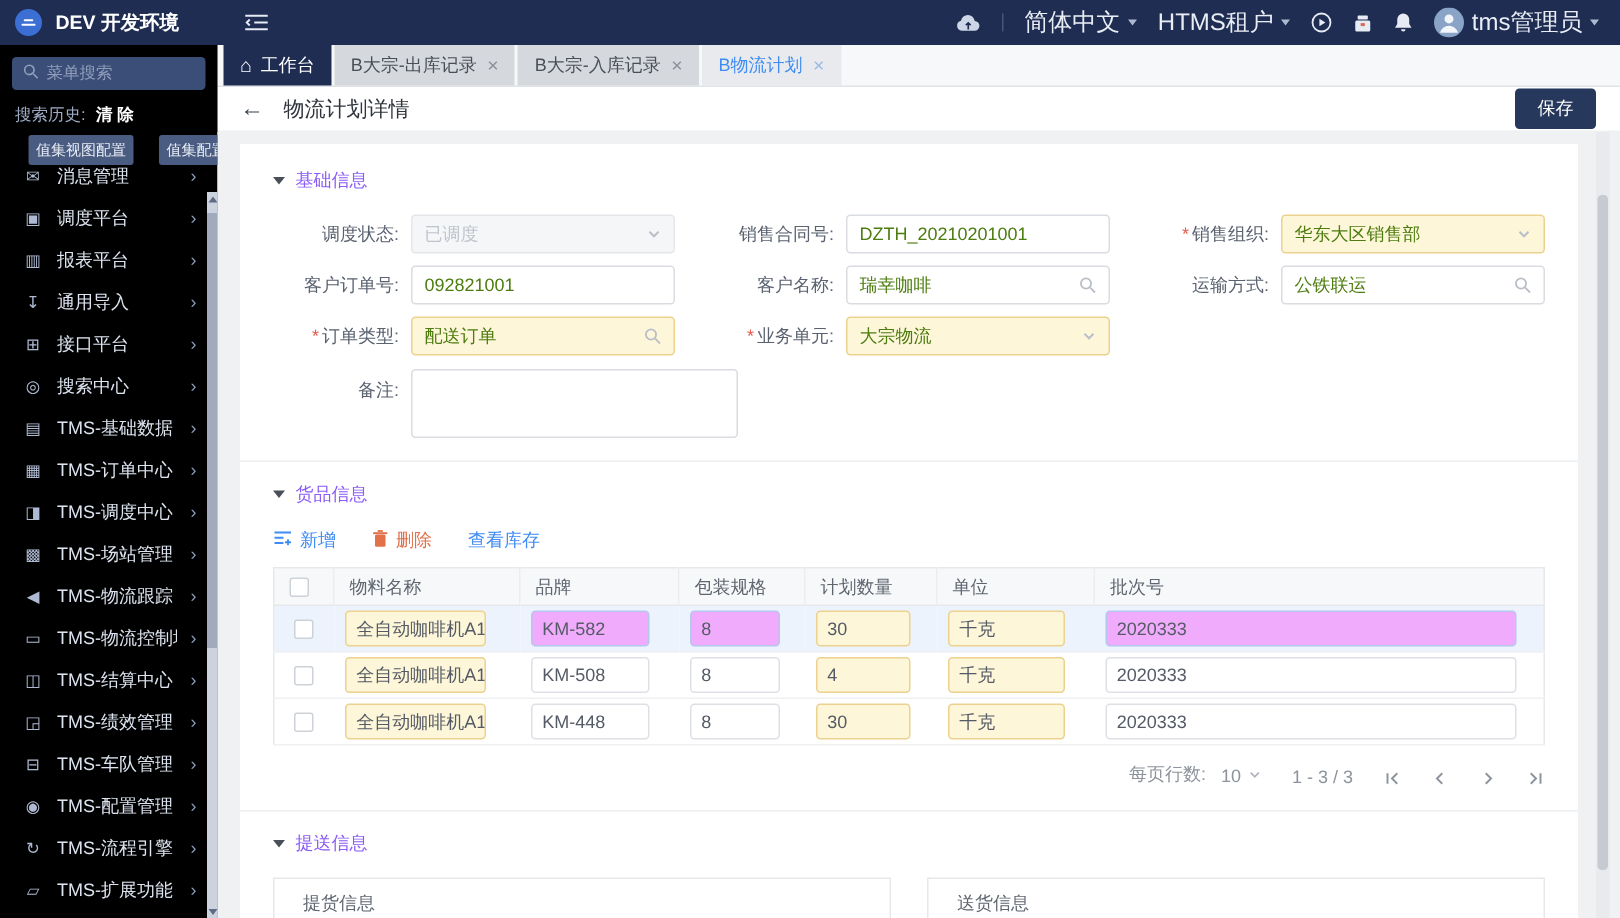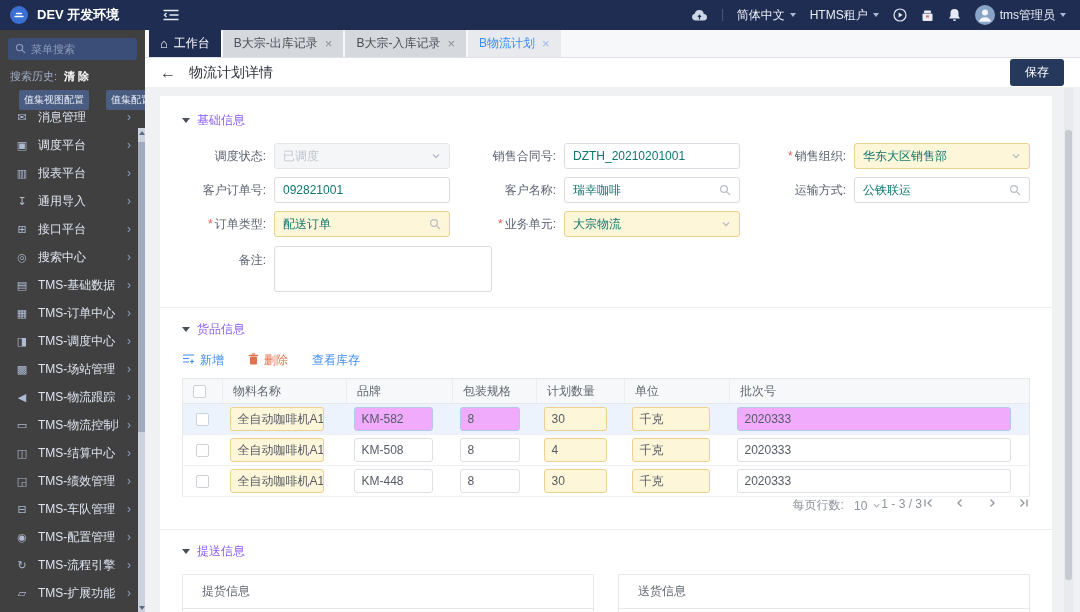--- a/index.html
+++ b/index.html
@@ -6,31 +6,31 @@
   html,body { width:1080px; height:612px; overflow:hidden; }
   body { font-family:"Liberation Sans","DejaVu Sans",sans-serif; }
   .app { width:1080px; height:612px; display:flex; flex-direction:column; overflow:hidden; background:#f0f1f3; }
 
   
   .topbar { height:30px; flex:0 0 30px; background:#1f2d52; display:flex; align-items:center; justify-content:space-between; padding:0 14px 0 10px; color:#e9edf5; }
   .tb-left { display:flex; align-items:center; }
   .logo { display:flex; margin-right:9px; }
   .logo-text { font-size:13px; font-weight:bold; color:#fff; white-space:nowrap; }
   .menu-fold { margin-left:44px; display:flex; cursor:pointer; }
-  .tb-right { display:flex; align-items:center; gap:14px; font-size:12px; }
+  .tb-right { display:flex; align-items:center; gap:14px; font-size:16px; }
   .tb-item { display:flex; align-items:center; gap:5px; cursor:pointer; white-space:nowrap; }
   .tb-divider { width:1px; height:12px; background:#47547c; }
   .caret { width:0; height:0; border-left:3.5px solid transparent; border-right:3.5px solid transparent; border-top:4px solid #aeb9d1; }
   .avatar { display:flex; }
 
   
   .body-row { flex:1; display:flex; min-height:0; }
 
   
-  .sidebar { width:145px; flex:0 0 145px; background:#404040; position:relative; overflow:hidden; }
+  .sidebar { width:145px; flex:0 0 145px; background:#000000; position:relative; overflow:hidden; }
   .search-box { margin:8px 8px 0 8px; height:22px; background:#3a4e78; border-radius:3px; display:flex; align-items:center; padding:0 7px; gap:5px; }
   .search-box input { background:transparent; border:none; outline:none; color:#c3cde2; font-size:11px; width:100%; }
   .search-box input::placeholder { color:#8f9dba; }
   .history-row { margin:9px 10px 0 10px; font-size:11px; color:#9facc6; display:flex; align-items:center; }
   .clear-btn { color:#ffffff; font-weight:bold; margin-left:7px; cursor:pointer; }
   .quick-buttons { position:relative; z-index:2; margin:6px 6px 0 6px; display:flex; gap:4px; }
   .qbtn { background:#4a5c82; color:#e8edf5; font-size:10px; padding:3px 5px; border-radius:2px; border:none; white-space:nowrap; cursor:pointer;margin-left:13px; }
   .menu { margin-top:-7px; position:relative; z-index:1; }
   .menu-item { height:28px; display:flex; align-items:center; padding:0 14px 0 15px; gap:9px; font-size:12px; color:#dde4f0; cursor:pointer; white-space:nowrap; }
   .mi-icon { width:14px; font-size:11px; color:#aebad2; text-align:center; flex:0 0 14px; }
@@ -64,21 +64,21 @@
   .v-scroll { position:absolute; top:0; right:7px; width:9px; bottom:0; background:#e8eaed; }
   .v-scroll-thumb { position:absolute; top:42px; left:1px; width:7px; height:450px; background:#c6cad1; border-radius:3px; }
 
   
   .sec-title { display:flex; align-items:center; gap:7px; font-size:12px; color:#8b5cf6; margin-bottom:14px; }
   .sec-tri { width:0; height:0; border-left:4px solid transparent; border-right:4px solid transparent; border-top:5px solid #4a505a; }
   .form-grid { display:grid; grid-template-columns:1fr 1fr 1fr; column-gap:22px; row-gap:8px; }
   .field { display:flex; align-items:center; height:26px; min-width:0; }
   .flabel { flex:0 0 92px; text-align:right; font-size:12px; color:#5a6270; padding-right:8px; white-space:nowrap; }
   .req { color:#e95c4b; margin-right:2px; }
-  .finput { flex:1; height:26px; border:1px solid #d9dce1; border-radius:3px; background:#fff; display:flex; align-items:center; padding:0 8px; font-size:12px; color:#0f766e; min-width:0; cursor:text; }
+  .finput { flex:1; height:26px; border:1px solid #d9dce1; border-radius:3px; background:#fff; display:flex; align-items:center; padding:0 8px; font-size:12px; color:#4d7c0f; min-width:0; cursor:text; }
   .finput.yellow { background:#fdf6d8; border-color:#ecd18f; }
   .finput.disabled { background:#f5f6f8; border-color:#e4e6ea; color:#c0c5cd; }
   .fvalue { flex:1; overflow:hidden; white-space:nowrap; }
   .ficon { display:flex; flex:0 0 auto; }
   .remark-row { display:flex; margin-top:9px; }
   .remark-row .flabel { padding-top:6px; }
   .remark-box { width:218px; height:46px; border:1px solid #d9dce1; border-radius:3px; resize:none; outline:none; font-family:inherit; font-size:12px; padding:4px 6px; color:#525a66; }
 
   .divider { border-top:1px solid #ebedf0; margin:15px -22px 13px -22px; }
 
@@ -92,21 +92,21 @@
   table.goods th + th { border-left:1px solid #ecedf0;margin-top:35px; }
   table.goods td { height:31px; padding:0 7px; border-bottom:1px solid #eef0f2; }
   .grid-row.selected { background:#edf3fd; }
   .cell-check { text-align:center; }
   .checkbox { display:inline-block; width:13px; height:13px; background:#fff; border:1px solid #cdd2d9; border-radius:2px; vertical-align:middle; cursor:pointer; }
   .cell-input { display:flex; align-items:center; height:24px; border:1px solid #dde0e5; border-radius:3px; padding:0 7px; background:#fff; color:#555b66; width:86%; overflow:hidden; white-space:nowrap; cursor:text; }
   .cell-input.yellow { background:#fdf6d8; border-color:#ecd18f; }
   .grid-row.selected .cell-input.plain { background:#f0abfc; border-color:#b4c7ef; }
   .cell-input.batch { width:96%; }
 
-  .pager { display:flex; justify-content:flex-end; align-items:flex-start; font-size:12px; color:#8d939c; }
+  .pager { display:flex; justify-content:flex-end; align-items:flex-end; gap:20px; margin-top:11px; font-size:12px; color:#8d939c; }
   .pg-size { display:flex; align-items:center; gap:10px; }
   .pg-sel { display:flex; align-items:center; gap:5px; cursor:pointer; }
   .pg-nav { display:flex; align-items:center; gap:20px; }
   .pg-btn { display:flex; cursor:pointer; background:none; border:none; padding:0; }
 
   
   .ship-grid { display:grid; grid-template-columns:1fr 1fr; column-gap:24px; margin-top:2px; }
   .ship-box { border:1px solid #e6e8eb; min-height:90px; }
   .ship-head { height:34px; display:flex; align-items:center; padding:0 19px; font-size:12px; color:#5f6670; border-bottom:1px solid #e6e8eb; }
 </style>

